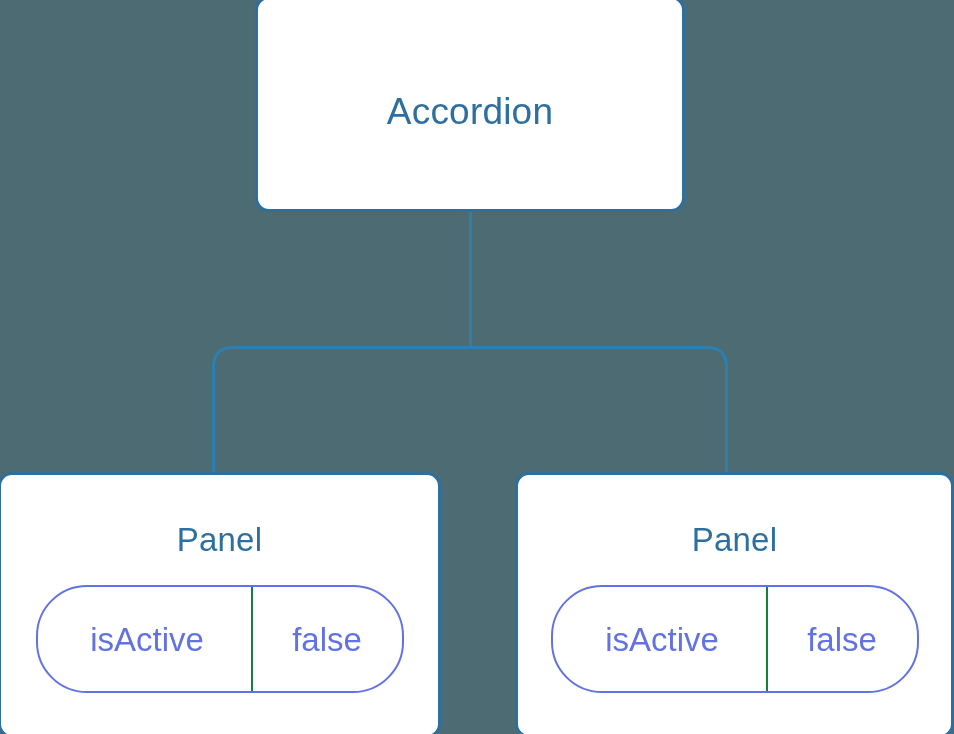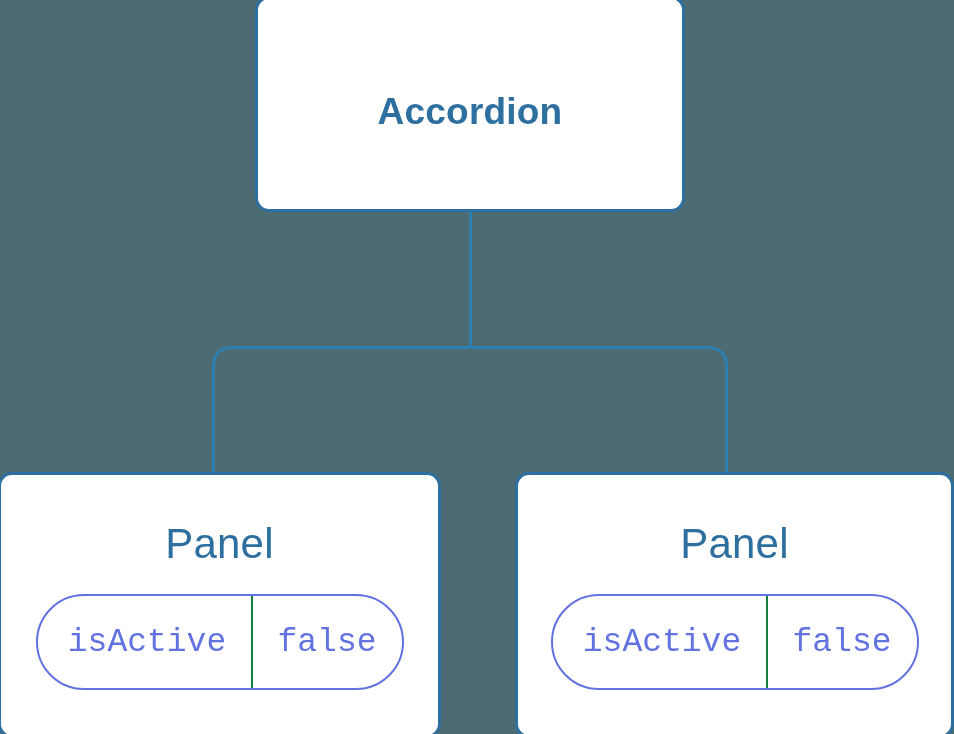--- a/index.html
+++ b/index.html
@@ -57,49 +57,47 @@
     left: 255px;
     top: -4px;
     width: 430px;
     height: 216px;
     justify-content: center;
   }
   #node-accordion .node-title {
     font-size: 37px;
     line-height: 1;
     margin-top: 14px;
-    font-weight: bold;
   }
 
   
   .node-panel {
     top: 472px;
     height: 266px;
     justify-content: flex-start;
   }
   #node-panel-0 { left: -2px;  width: 443px; }
   #node-panel-1 { left: 515px; width: 439px; }
 
   .node-panel .node-title {
-    font-size: 42px;
+    font-size: 33px;
     line-height: 1;
     margin-top: 48px;
   }
 
   
   .prop-pill {
     margin-top: 29px;
-    height: 96px;
+    height: 108px;
     border: 2px solid #6272e0;
     border-radius: 51px;
     box-sizing: border-box;
     display: flex;
     align-items: stretch;
     background: transparent;
-    font-family: Liberation Mono, monospace;
   }
   #node-panel-0 .prop-pill { width: 368px; }
   #node-panel-1 .prop-pill { width: 368px; }
 
   .prop-cell {
     display: flex;
     align-items: center;
     justify-content: center;
     color: #6272e0;
     font-size: 33px;

